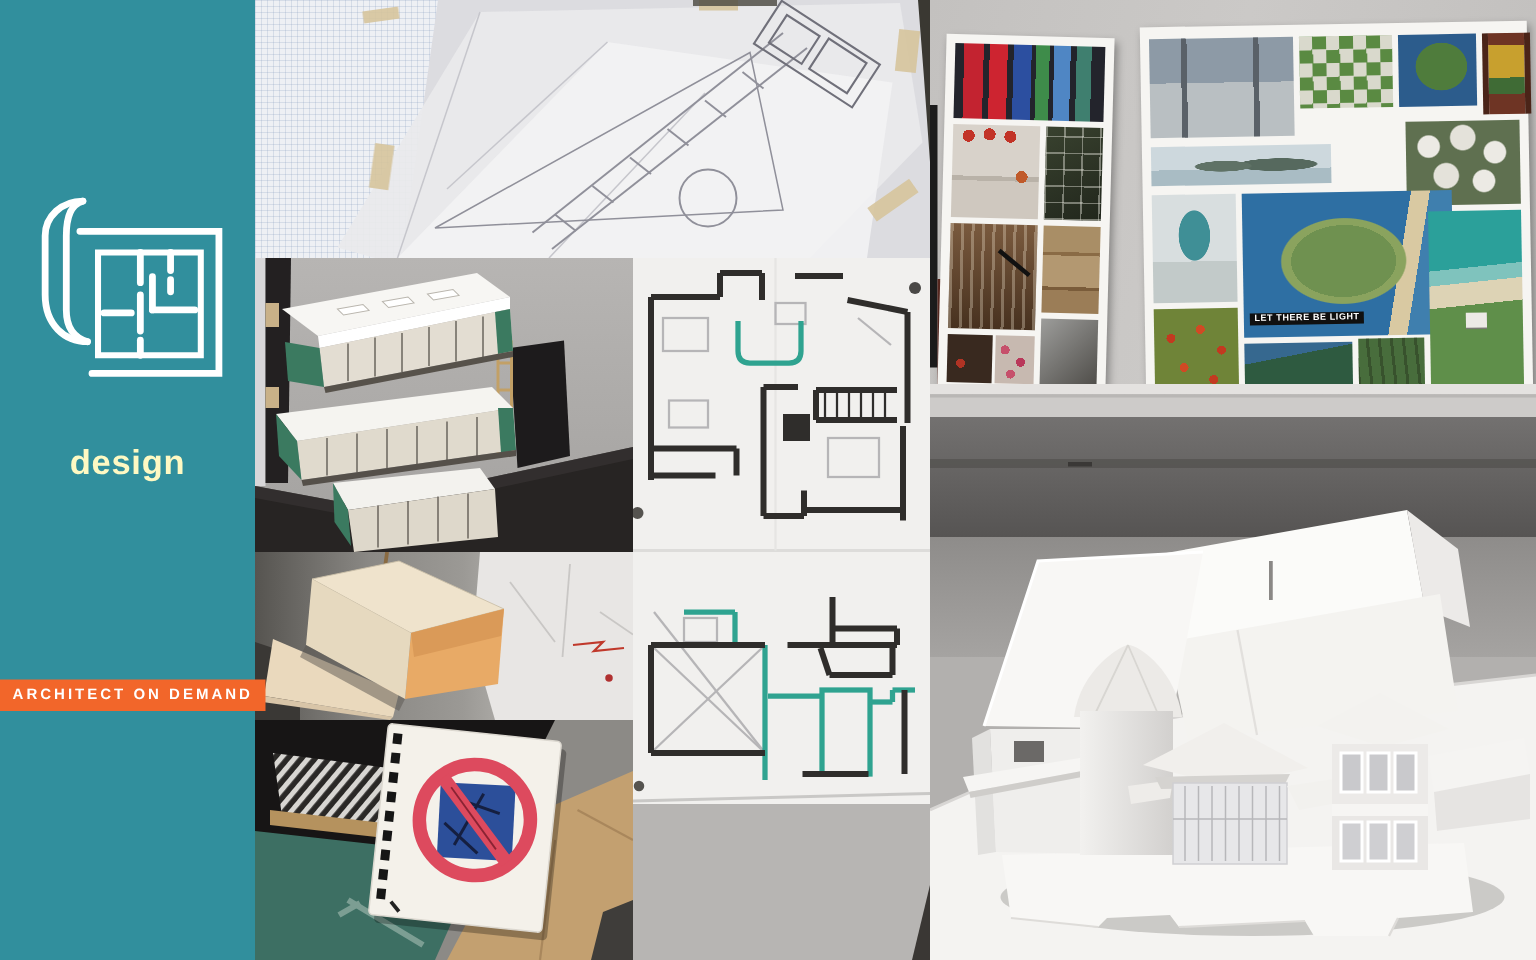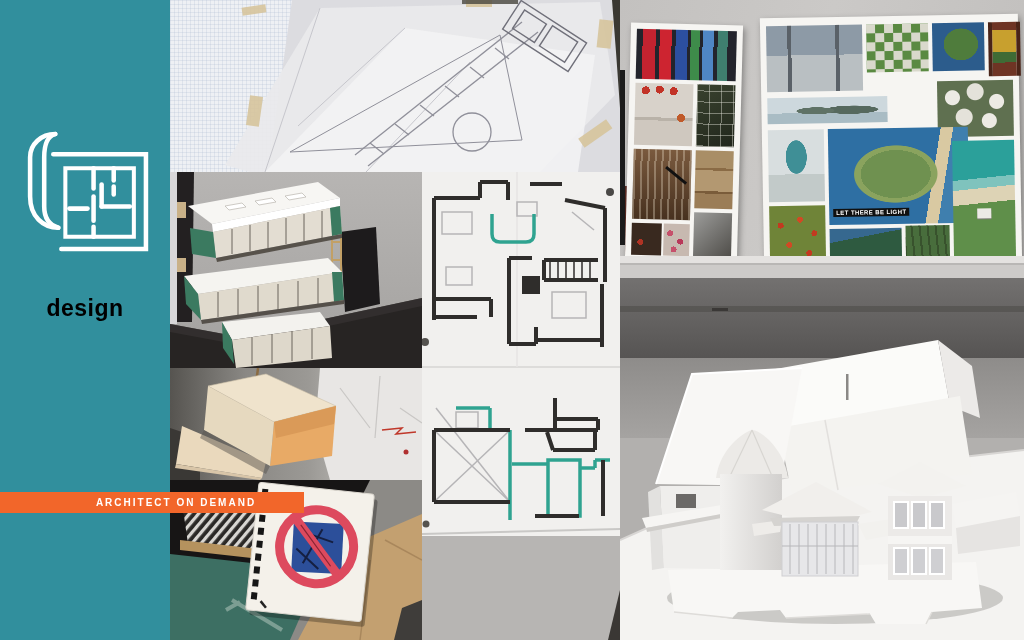--- a/index.html
+++ b/index.html
@@ -9,25 +9,25 @@
   }
   .tile{position:absolute;overflow:hidden;}
   
   .sidebar{
     position:absolute;left:0;top:0;width:170px;height:640px;
     background:var(--teal,#318f9d);z-index:3;
   }
   .logo{position:absolute;left:17px;top:122px;width:136px;height:140px;}
   .brand-title{
     position:absolute;left:0;top:294px;width:170px;text-align:center;
-    color:#000000;font-size:23px;font-weight:bold;line-height:1.28;letter-spacing:.5px;
+    color:#fef9c3;font-size:23px;font-weight:bold;line-height:1.28;letter-spacing:.5px;
   }
   .banner{
-    position:absolute;left:0;top:492px;width:256px;height:21px;z-index:5;
-    background:var(--orange,#f2662a);display:flex;align-items:center;justify-content:center;padding-left:48px;
+    position:absolute;left:0;top:453px;width:177px;height:21px;z-index:5;
+    background:var(--orange,#f2662a);display:flex;align-items:center;justify-content:center;
   }
   .banner span{
     color:var(--banner-text,#fff);font-size:10px;font-weight:bold;letter-spacing:2px;
   }
   
   .moodboards{left:620px;top:0;width:404px;height:278px;
     background:linear-gradient(105deg,#c3c1bf 0%,#cbc9c7 45%,#c0bebc 100%);}
   .shelf{position:absolute;left:0;bottom:0;width:100%;height:22px;
     background:linear-gradient(#e4e2e0 0 30%,#b9b7b5 32% 40%,#cdcbc9 42% 100%);}
   .sliver-dark{position:absolute;left:0;top:70px;width:5px;height:175px;background:#1c1c1c;}

